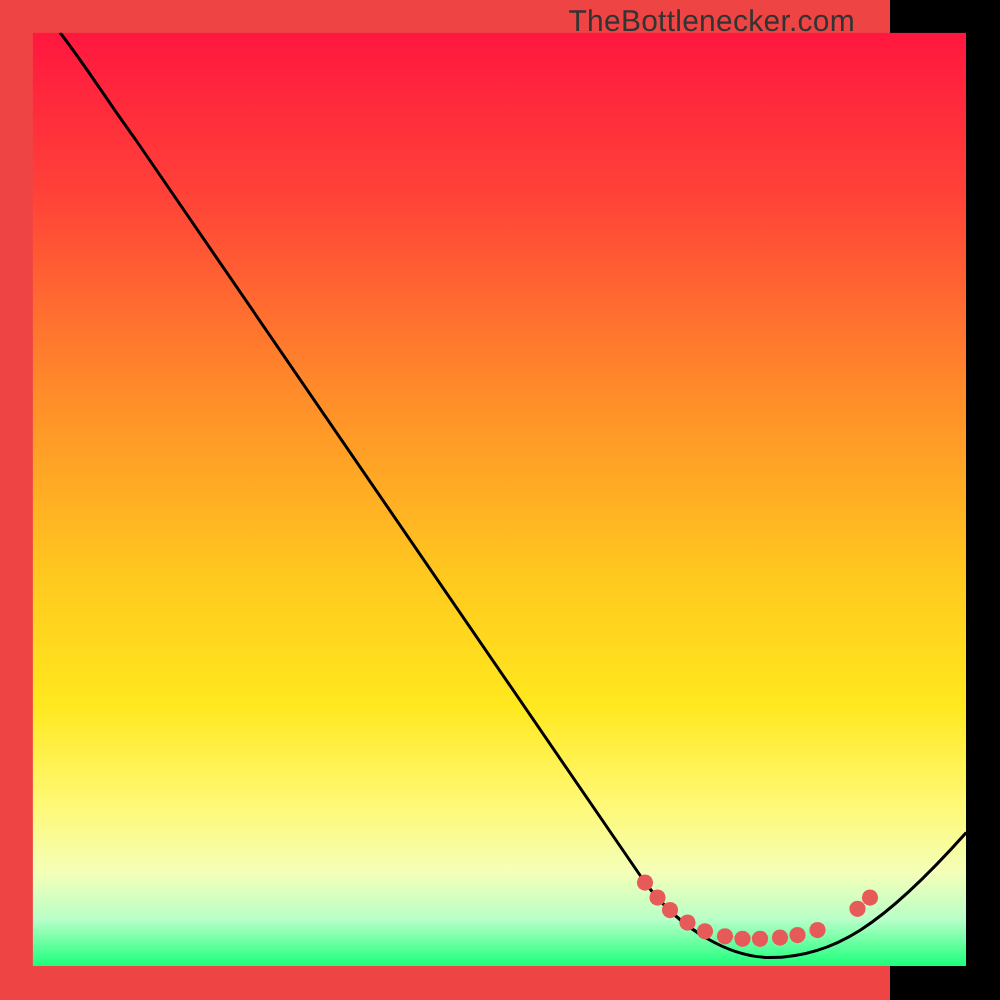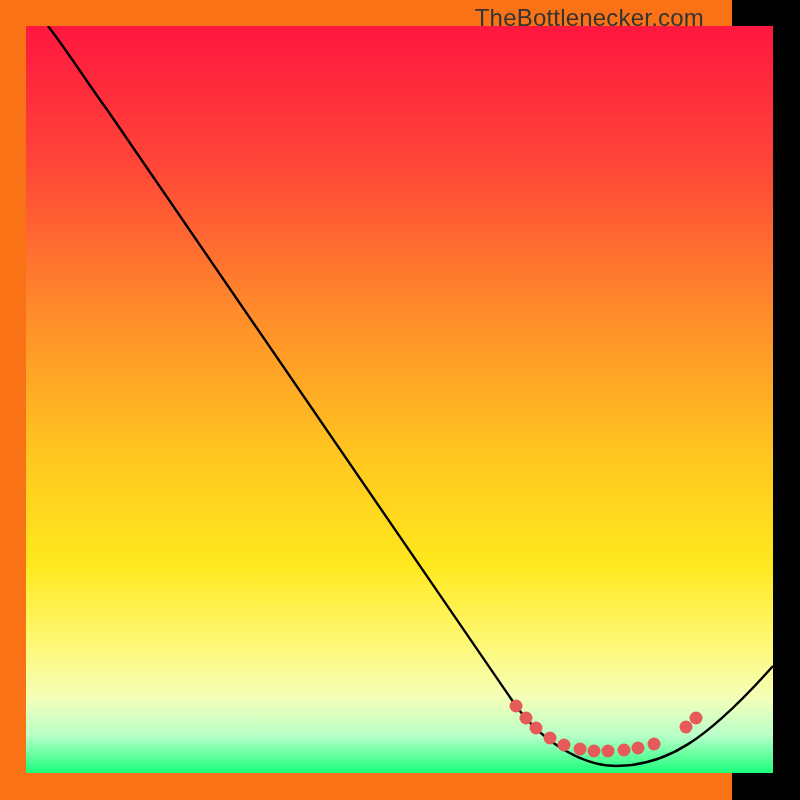--- a/index.html
+++ b/index.html
@@ -11,22 +11,21 @@
     overflow: hidden;
     position: relative;
     font-family: Arial, sans-serif;
   }
   .frame {
     position: absolute;
     top: 0;
     left: 0;
     width: 712px;
     height: 800px;
-    background: #f97316;
-    padding-left: 20px;
+    background: #ef4444;
   }
   .plot-area {
     position: absolute;
     top: 26px;
     left: 26px;
     width: 747px;
     height: 747px;
     overflow: hidden;
   }
   .watermark {

